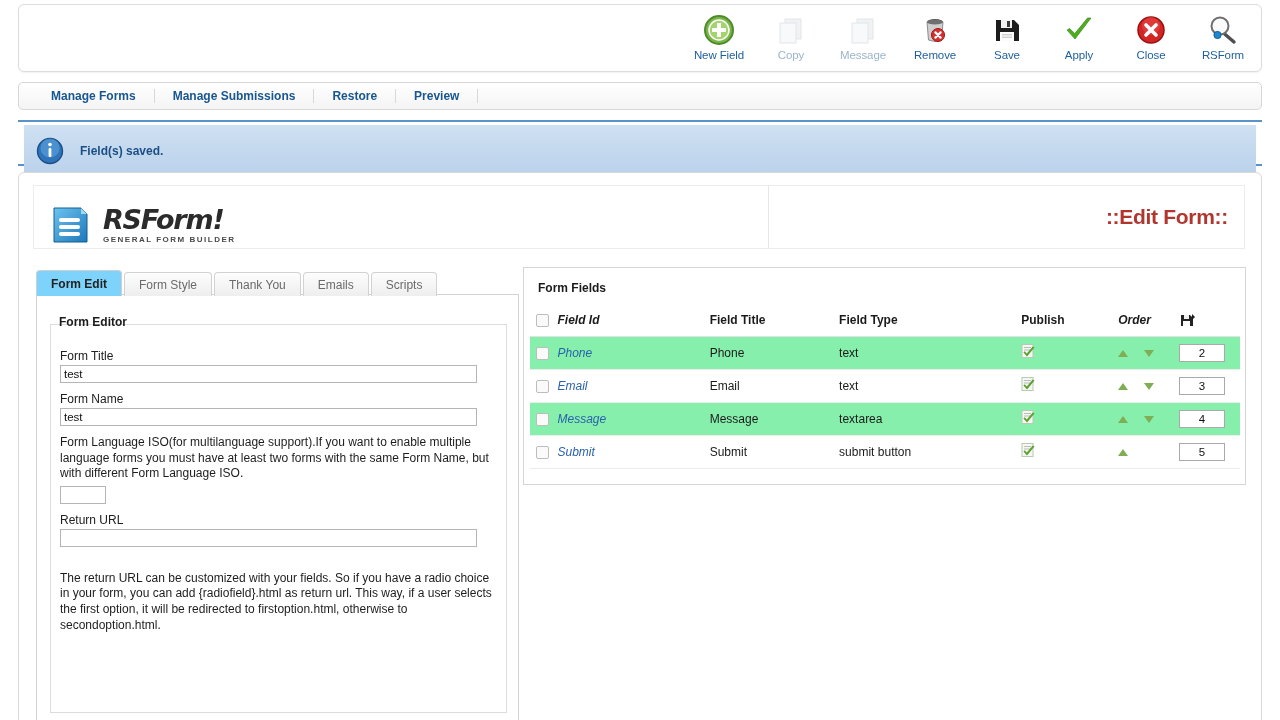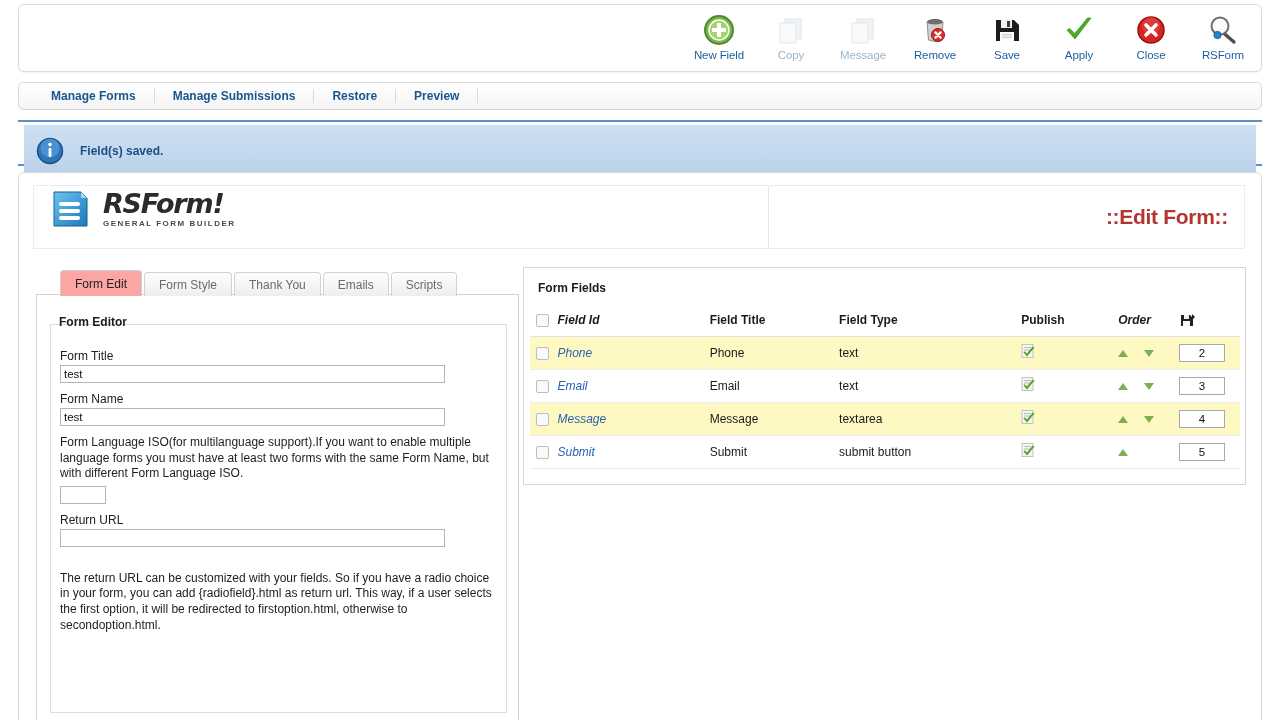--- a/index.html
+++ b/index.html
@@ -118,21 +118,21 @@
   .logo-row {
     position: absolute;
     left: 14px; top: 12px;
     width: 1212px; height: 64px;
     border: 1px solid #ececec;
     display: flex;
   }
   .logo-cell {
     width: 735px;
     display: flex;
-    align-items: flex-start;
+    align-items: flex-end;
     padding-left: 14px;
     border-right: 1px solid #e6e6e6;
   }
   .title-cell {
     flex: 1;
     display: flex;
     align-items: center;
     justify-content: flex-end;
     padding-right: 16px;
   }
@@ -186,26 +186,25 @@
     color: #6b6b6b;
     background: linear-gradient(#fdfdfd, #eeeeee);
     border: 1px solid #d2d2d2;
     border-bottom: none;
     border-radius: 4px 4px 0 0;
     display: flex; align-items: center;
     margin-right: 2px;
     cursor: pointer;
   }
   .tab.active {
-    background: #fca5a5;
+    background: #7dd3fc;
     color: #222222;
-    font-weight: normal;
+    font-weight: bold;
     height: 26px;
     border-color: #cfcfcf;
-    margin-left: 24px;
   }
 
   
   .left-col {
     position: absolute;
     left: 36px; top: 294px;
     width: 483px; height: 428px;
     background: #ffffff;
     border: 1px solid #d2d2d2;
     border-top: 1px solid #d2d2d2;
@@ -224,21 +223,21 @@
     font-weight: bold;
     color: #1b1b1b;
   }
   .fe-inner { padding: 24px 10px 10px 9px; }
   .fld-label {
     font-size: 12px;
     color: #202020;
     margin-bottom: 2px;
   }
   .txt-input {
-    width: 385px; height: 18px;
+    width: 417px; height: 18px;
     border: 1px solid #b5b5b5;
     background: #ffffff;
     font-size: 11.5px;
     font-family: "Liberation Sans", sans-serif;
     color: #111;
     padding: 1px 3px;
     margin-bottom: 9px;
     display: block;
   }
   .txt-input.small { width: 46px; }
@@ -281,21 +280,21 @@
     padding: 6px 0 8px 0;
     border-bottom: 1px solid #e2e2e2;
     vertical-align: middle;
   }
   table.fields tbody td {
     padding: 7px 0;
     border-bottom: 1px solid #ececec;
     vertical-align: middle;
     color: #1b1b1b;
   }
-  table.fields tbody tr.alt td { background: #fef9c3; }
+  table.fields tbody tr.alt td { background: #86efac; }
   .c-chk   { width: 28px; padding-left: 6px !important; }
   .c-id    { width: 158px; font-style: italic; }
   .c-title { width: 134px; }
   .c-type  { width: 190px; }
   .c-pub   { width: 100px; }
   .c-ord   { width: 62px; font-style: italic; }
   .c-num   { width: 62px; }
 
   .fid-link { color: #2a62ad; cursor: pointer; }
   .cb {

